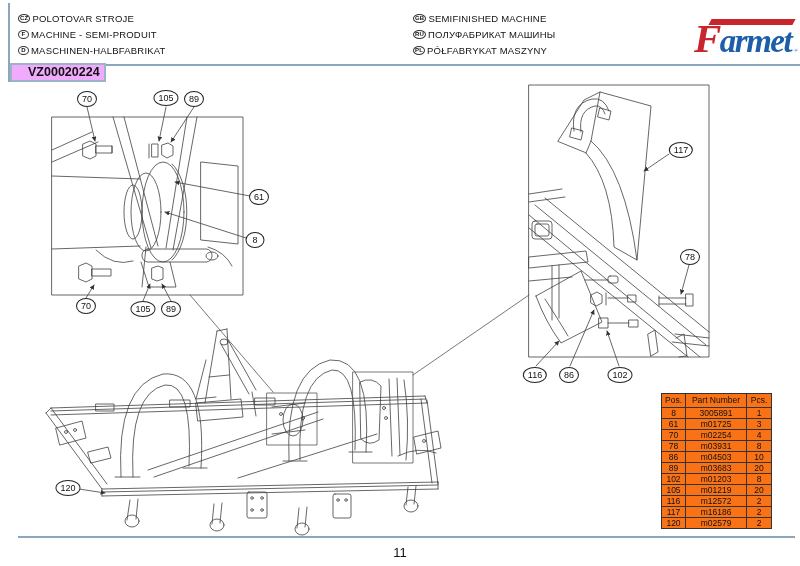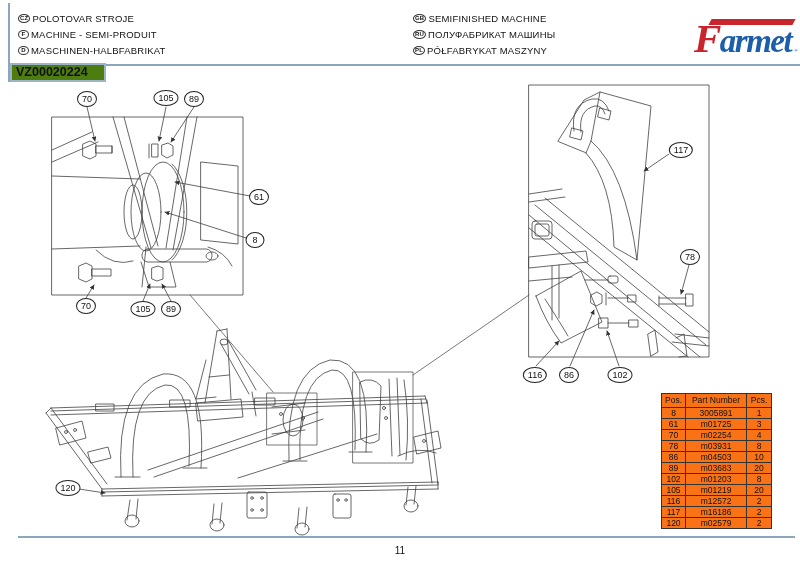--- a/index.html
+++ b/index.html
@@ -29,39 +29,39 @@
   .logo-bar{position:absolute;top:4px;left:16px;right:1px;height:6px;background:var(--logo-red);transform:skewX(-28deg);}
   .logo-text{position:absolute;top:0;left:0;font-size:33px;line-height:47px;color:var(--logo-blue);letter-spacing:-1.5px;}
   .logo-text::first-letter{color:var(--logo-red);font-size:41px;}
   .logo-mark{position:absolute;right:-3px;bottom:9px;font-size:5px;font-style:normal;color:var(--logo-blue);}
   
   .vline-left{position:absolute;left:8px;top:3px;width:2px;height:79px;background:var(--accent);}
   .hline-top{position:absolute;left:8px;top:64px;width:792px;height:2px;background:var(--accent);}
   .hline-bottom{position:absolute;left:18px;top:536px;width:777px;height:2px;background:var(--accent);}
   
   .vz{position:absolute;left:10px;top:63px;width:96px;height:19px;box-sizing:border-box;
-    border:2px solid #9db4c8;background:#4d7c0f;font-weight:700;font-size:12.5px;line-height:15px;padding-left:4px;z-index:4;}
+    border:2px solid #9db4c8;background:#f0abfc;font-weight:700;font-size:12.5px;line-height:15px;padding-left:16px;z-index:4;}
   
   .art{position:absolute;left:0;top:0;width:800px;height:566px;}
   
   .callout{
     position:absolute;transform:translate(-50%,-50%);
     border:1px solid #222;border-radius:50%;background:#fff;
     font-size:9px;line-height:10px;padding:2px 4px;min-width:9px;text-align:center;z-index:5;
   }
   
   .parts-table{position:absolute;left:661px;top:393px;border-collapse:collapse;font-size:8.5px;background:#f97316;z-index:4;}
   .parts-table th,.parts-table td{border:1px solid #333;padding:0 3px;height:10px;line-height:10px;white-space:nowrap;}
   .parts-table th{font-weight:400;text-align:center;height:13px;line-height:13px;}
   .parts-table td{text-align:center;}
   .parts-table td.pn{text-align:center;min-width:54px;}
   .parts-table th:first-child{min-width:16px;}
   .parts-table th:last-child{min-width:18px;margin-top:32px;}
   
-  .pagenum{position:absolute;left:0;top:545px;width:800px;text-align:center;font-size:10px;}
+  .pagenum{position:absolute;left:0;top:545px;width:800px;text-align:center;font-size:13px;}
 </style>
 </head>
 <body>
 
 <div class="vline-left"></div>
 <div class="hline-top"></div>
 <div class="hline-bottom"></div>
 
 <div class="lang-col left">
   <div class="lang-row">

